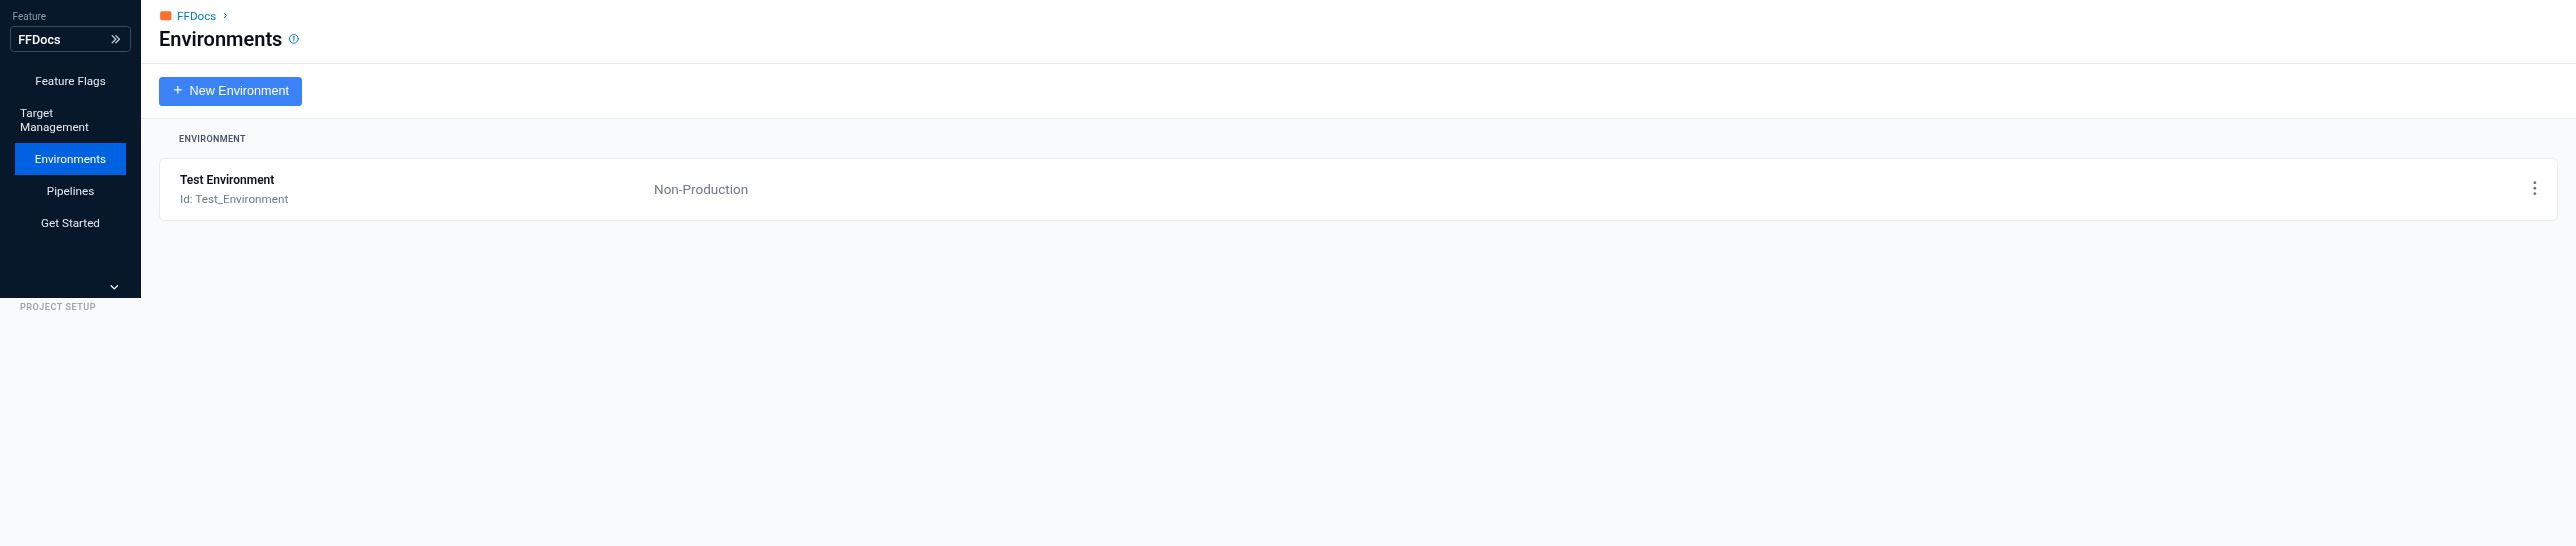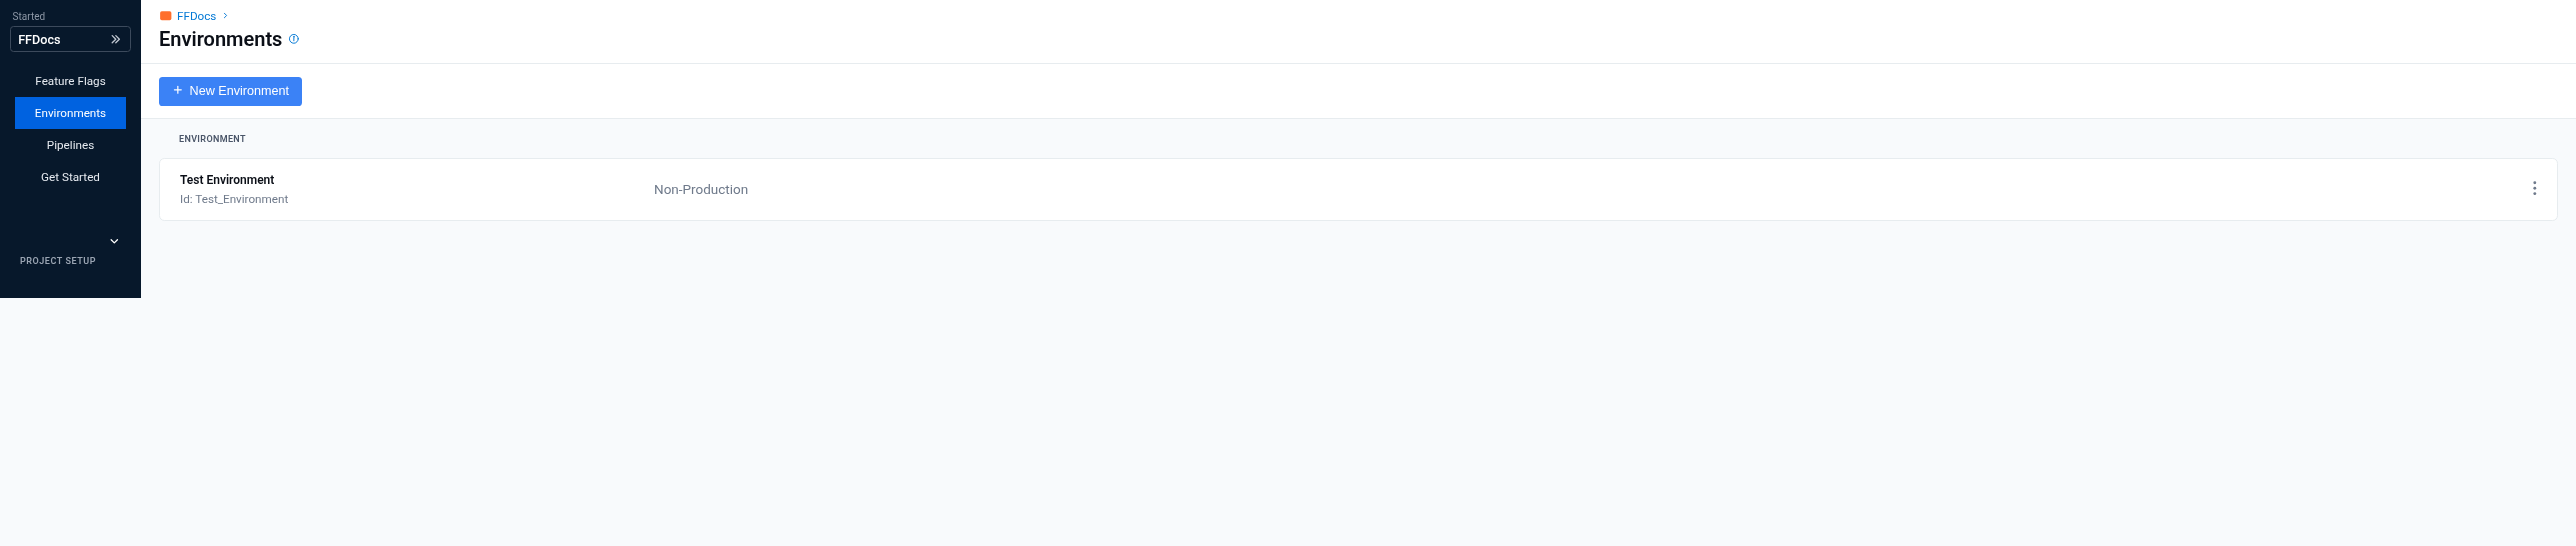--- a/index.html
+++ b/index.html
@@ -150,33 +150,34 @@
   .env-id { font-size: 11.7px; color: #6f7a8b; }
   .type-val { font-size: 13.5px; color: #6f7a8b; }
   .more-btn { color:#6f7a8b; cursor:pointer; display:flex; justify-content:flex-end; }
   .more-btn svg { width:3.6px; height:14.4px; }
 </style>
 </head>
 <body>
 
 <div class="app">
   <aside class="sidebar">
-    <div class="project-label">Started</div>
+    <div class="project-label">Feature</div>
     <div class="project-select">
       <span class="project-select-name">FFDocs</span>
       <span class="project-select-icon">
         <svg viewBox="0 0 24 24" fill="none" stroke="currentColor" stroke-width="2.2" stroke-linecap="round" stroke-linejoin="round">
           <polyline points="7 6 13 12 7 18"></polyline>
           <polyline points="13 6 19 12 13 18"></polyline>
         </svg>
       </span>
     </div>
 
     <nav class="nav">
       <div class="nav-item">Feature Flags</div>
+      <div class="nav-item">Target Management</div>
       <div class="nav-item active">Environments</div>
       <div class="nav-item">Pipelines</div>
       <div class="nav-item">Get Started</div>
     </nav>
 
     <div class="setup-toggle">
       <span class="setup-label">PROJECT SETUP</span>
       <span class="setup-chevron">
         <svg viewBox="0 0 24 24" fill="none" stroke="currentColor" stroke-width="2.5" stroke-linecap="round" stroke-linejoin="round">
           <polyline points="6 9 12 15 18 9"></polyline>

